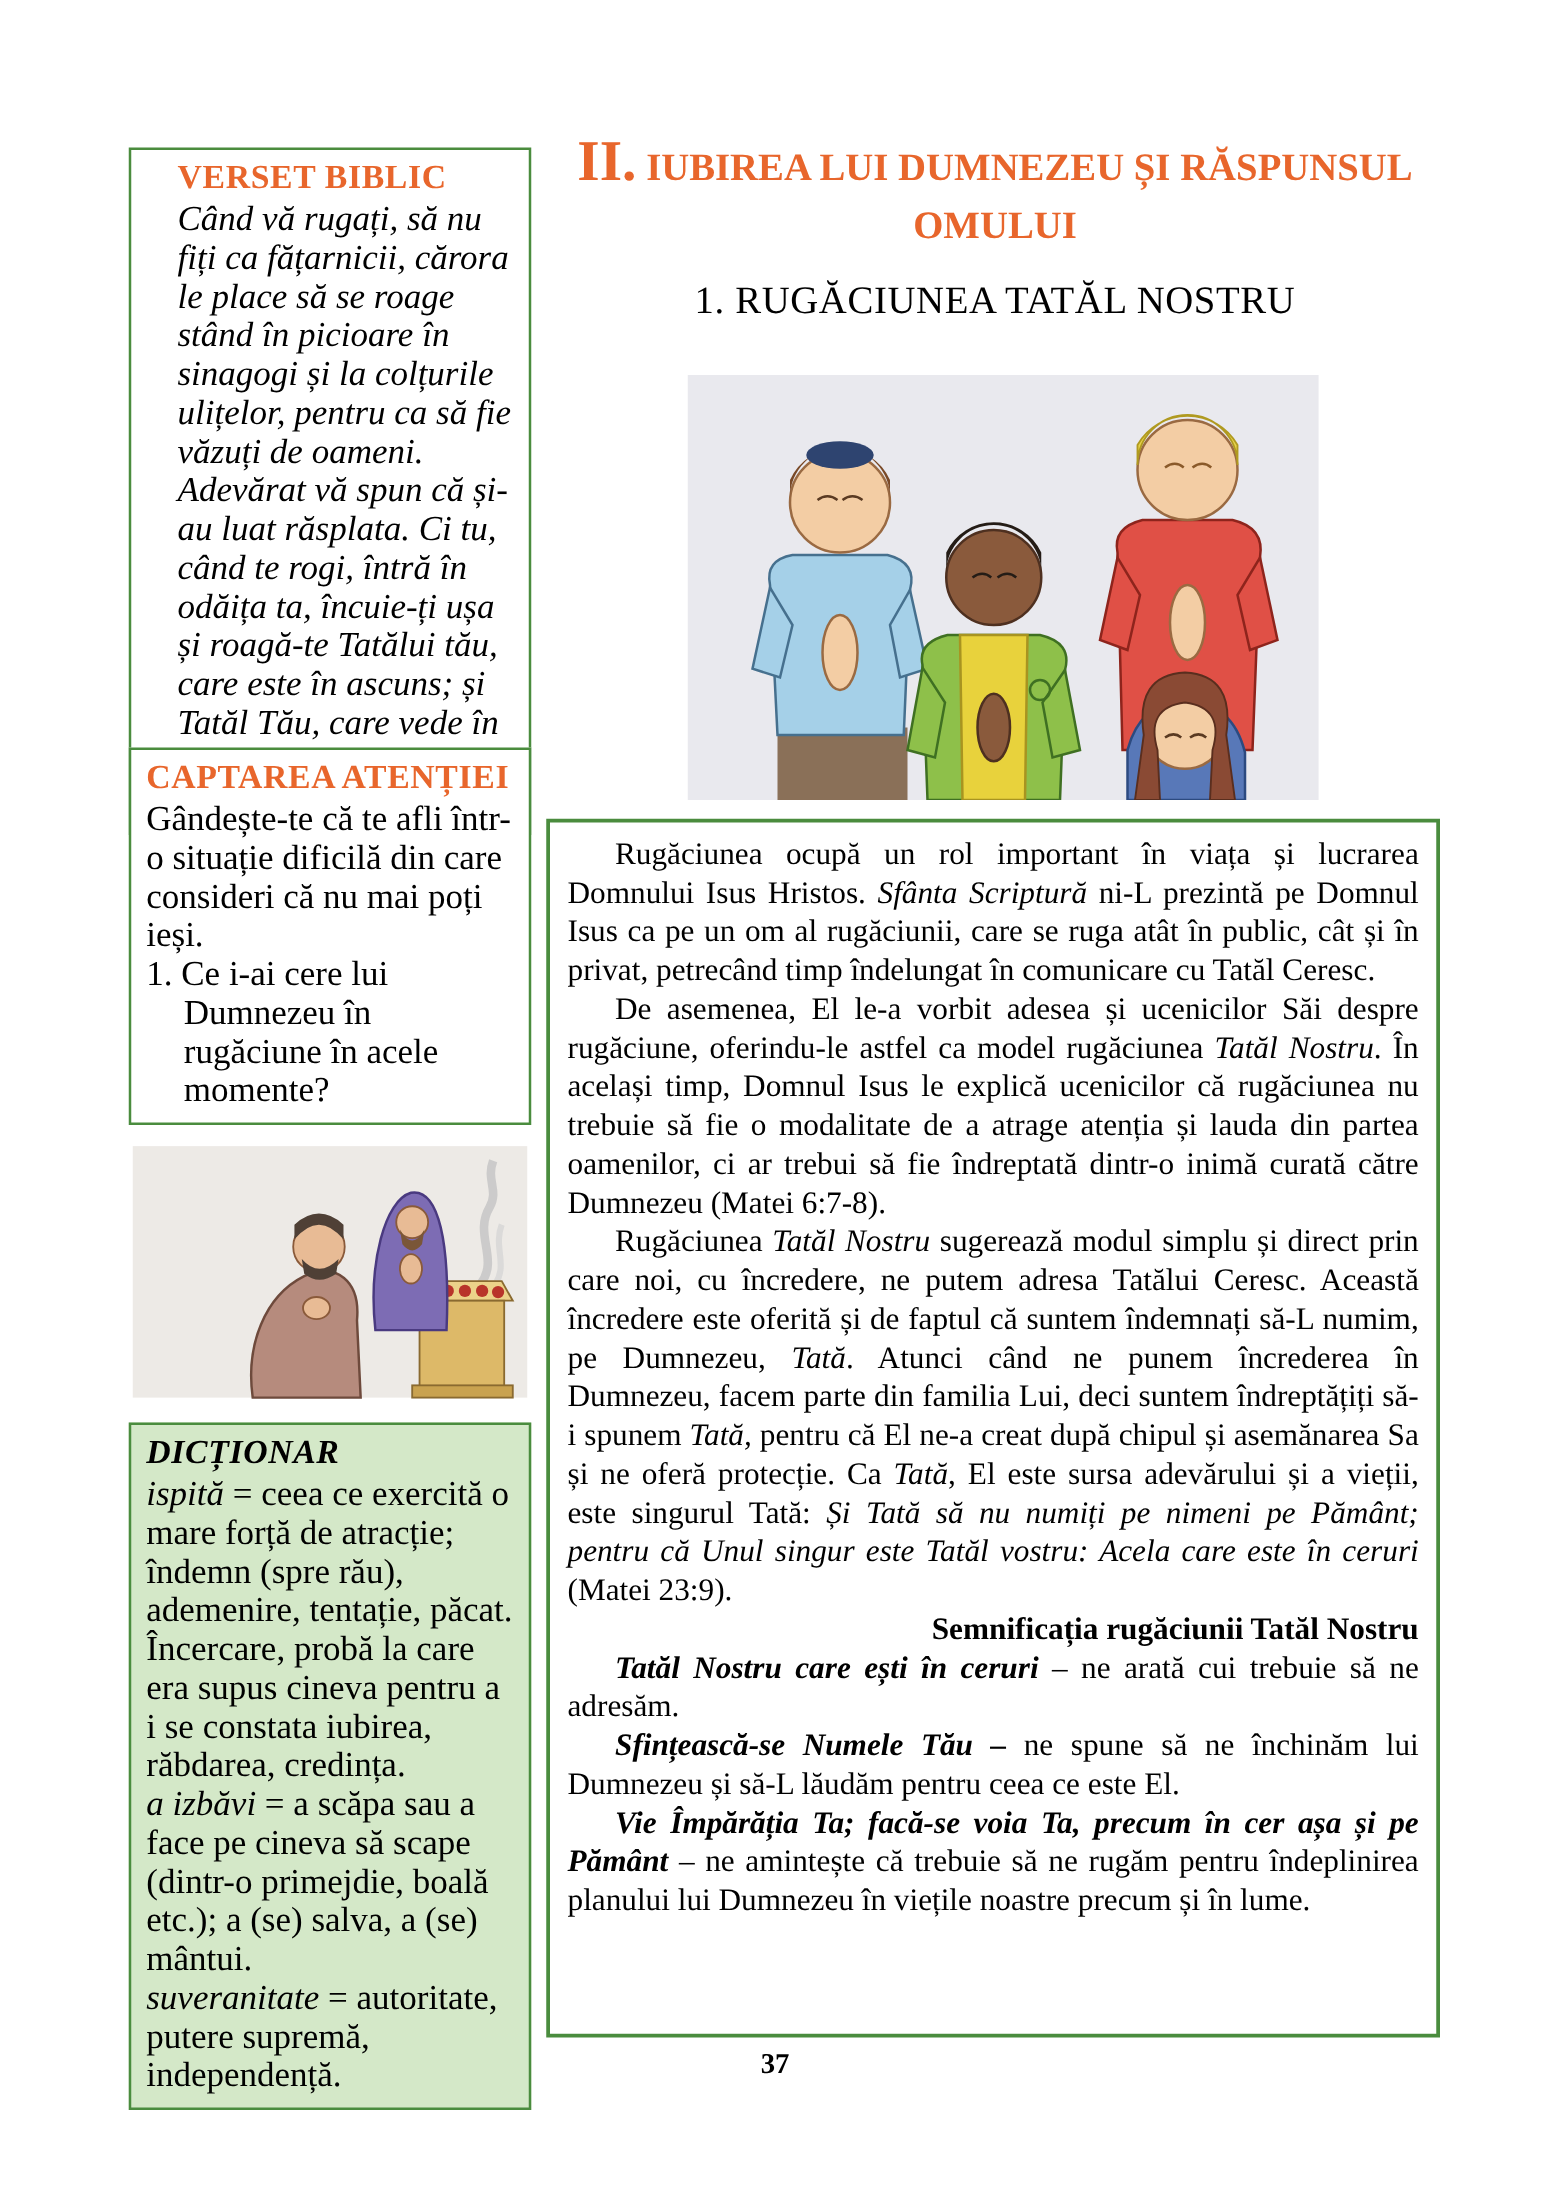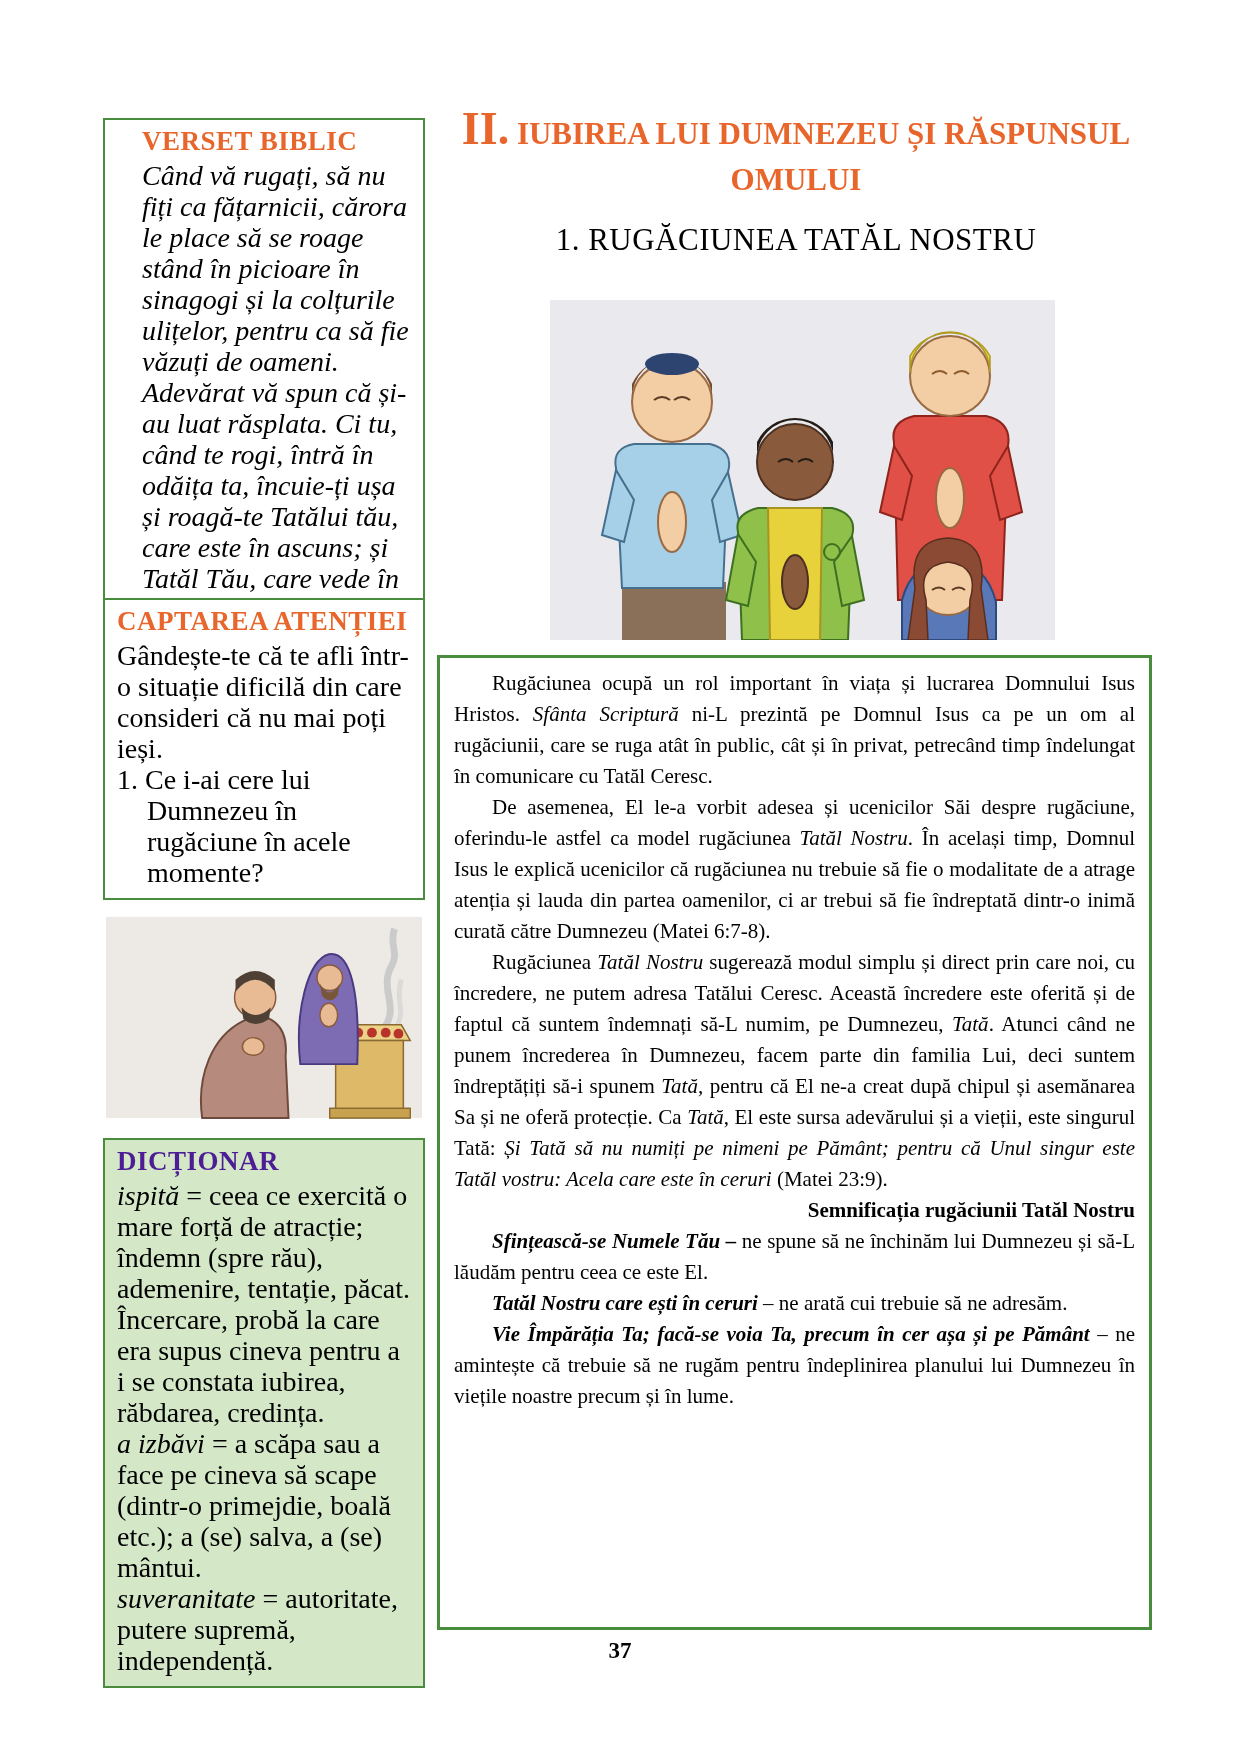--- a/index.html
+++ b/index.html
@@ -17,21 +17,21 @@
     position:absolute;left:103px;width:322px;box-sizing:border-box;
     border:2px solid var(--green);background:#fff;padding:6px 12px 10px 12px;
   }
   #verse-box{top:118px;min-height:457px;padding-left:37px;}
   #attention-box{top:598px;min-height:297px;}
   #dictionary-box{top:1138px;min-height:497px;background:var(--dictbg);}
   .box-title{
     margin:0 0 3px 0;font-size:27px;font-weight:bold;color:var(--orange);
     letter-spacing:0.5px;
   }
-  #dictionary-box .box-title{color:#4c1d95;}
+  #dictionary-box .box-title{color:#000000;font-style:italic;}
   .side-text{font-size:28px;line-height:31px;margin:0;}
   .verse-body{font-style:italic;}
   .verse-ref{display:inline-block;margin-left:16px;}
   .q-row{padding-left:30px;text-indent:-30px;}
   .dict-entry{margin:0;}
   .i{font-style:italic;}
   .b{font-weight:bold;}
   
   #pharisee-illustration{position:absolute;left:106px;top:915px;width:316px;height:205px;}
   #children-illustration{position:absolute;left:550px;top:300px;width:505px;height:340px;}
@@ -46,21 +46,21 @@
   #lesson-title{
     position:absolute;left:437px;top:222px;width:718px;margin:0;
     text-align:center;font-size:31px;font-weight:normal;letter-spacing:0.5px;
   }
   #main-box{
     position:absolute;left:437px;top:655px;width:715px;height:975px;
     box-sizing:border-box;border:3px solid var(--green);background:#fff;
     padding:10px 14px;overflow:hidden;
   }
   #main-box p{
-    margin:0;font-size:21px;line-height:31px;text-align:justify;text-indent:38px;
+    margin:0;font-size:25px;line-height:31px;text-align:justify;text-indent:38px;
   }
   #main-box p.heading{margin-top:0;text-align:right;}
   #page-number{
     position:absolute;left:0;top:1638px;width:1240px;margin:0;
     text-align:center;font-size:23px;font-weight:bold;
   }
 </style>
 </head>
 <body>
 
@@ -172,19 +172,19 @@
     </g>
   </svg>
 </div>
 
 <section id="main-box">
   <div>
       <p class="para"><span>Rugăciunea ocupă un rol important în viața și lucrarea Domnului Isus Hristos. </span><span class="i">Sfânta Scriptură</span><span> ni-L prezintă pe Domnul Isus ca pe un om al rugăciunii, care se ruga atât în public, cât și în privat, petrecând timp îndelungat în comunicare cu Tatăl Ceresc.</span></p>
       <p class="para"><span>De asemenea, El le-a vorbit adesea și ucenicilor Săi despre rugăciune, oferindu-le astfel ca model rugăciunea </span><span class="i">Tatăl Nostru</span><span>. În același timp, Domnul Isus le explică ucenicilor că rugăciunea nu trebuie să fie o modalitate de a atrage atenția și lauda din partea oamenilor, ci ar trebui să fie îndreptată dintr-o inimă curată către Dumnezeu (Matei 6:7-8).</span></p>
       <p class="para"><span>Rugăciunea </span><span class="i">Tatăl Nostru</span><span> sugerează modul simplu și direct prin care noi, cu încredere, ne putem adresa Tatălui Ceresc. Această încredere este oferită și de faptul că suntem îndemnați să-L numim, pe Dumnezeu, </span><span class="i">Tată</span><span>. Atunci când ne punem încrederea în Dumnezeu, facem parte din familia Lui, deci suntem îndreptățiți să-i spunem </span><span class="i">Tată,</span><span> pentru că El ne-a creat după chipul și asemănarea Sa și ne oferă protecție. Ca </span><span class="i">Tată</span><span>, El este sursa adevărului și a vieții, este singurul Tată: </span><span class="i">Și Tată să nu numiți pe nimeni pe Pământ; pentru că Unul singur este Tatăl vostru: Acela care este în ceruri</span><span> (Matei 23:9).</span></p>
       <p class="heading"><span class="b">Semnificația rugăciunii Tatăl Nostru</span></p>
+      <p class="para"><span class="i b">Tatăl Nostru care ești în ceruri</span><span> – ne arată cui trebuie să ne adresăm.</span></p>
       <p class="para"><span class="i b">Sfințească-se Numele Tău –</span><span> ne spune să ne închinăm lui Dumnezeu și să-L lăudăm pentru ceea ce este El.</span></p>
-      <p class="para"><span class="i b">Tatăl Nostru care ești în ceruri</span><span> – ne arată cui trebuie să ne adresăm.</span></p>
       <p class="para"><span class="i b">Vie Împărăția Ta; facă-se voia Ta, precum în cer așa și pe Pământ</span><span> – ne amintește că trebuie să ne rugăm pentru îndeplinirea planului lui Dumnezeu în viețile noastre precum și în lume.</span></p>
     </div>
 </section>
 
 <p id="page-number">37</p>
 
 </body></html>

